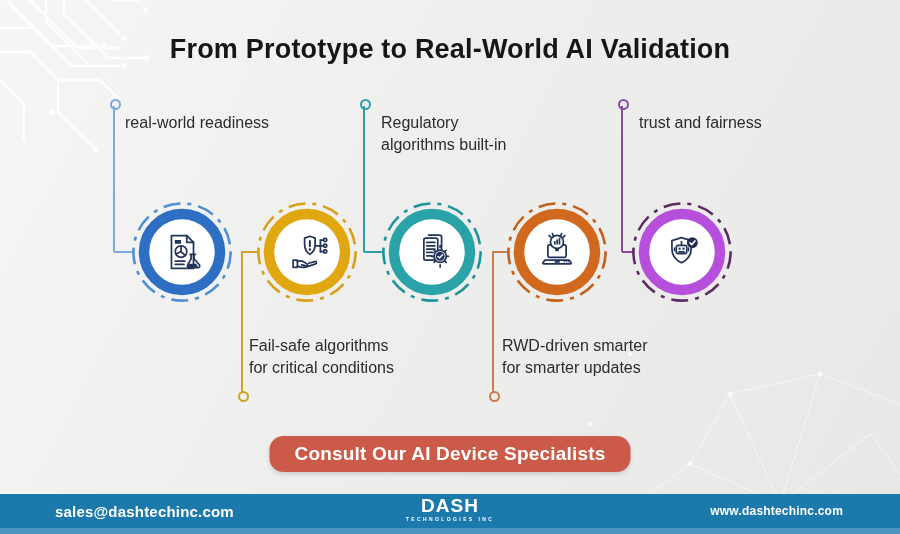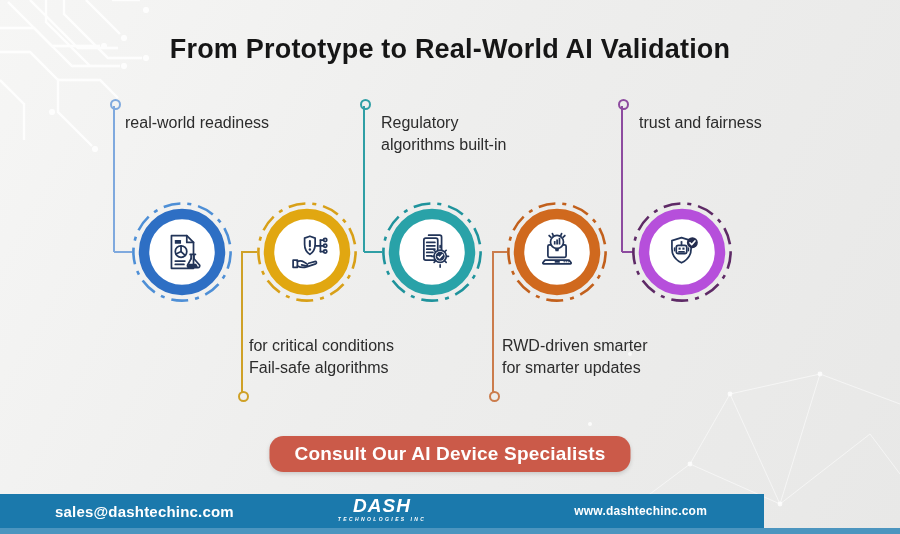--- a/index.html
+++ b/index.html
@@ -24,26 +24,26 @@
   .step-label{position:absolute;font-size:16px;line-height:22px;color:#2c2c2c;font-weight:500;}
 
   
   .cta{position:absolute;top:436px;left:50%;transform:translateX(-50%);
     height:36px;padding:0 25px;border:none;border-radius:14px;cursor:pointer;
     background:#cb5a49;color:#fff;font-family:"Liberation Sans",sans-serif;
     font-size:19px;font-weight:700;letter-spacing:.2px;box-shadow:0 2px 4px rgba(0,0,0,.15);}
 
   
   .footer{position:absolute;left:0;bottom:0;width:900px;height:40px;}
-  .footer-main{position:absolute;left:0;top:0;width:764px;height:34px;background:#1b79ac;
+  .footer-main{position:absolute;left:0;top:0;width:900px;height:34px;background:#1b79ac;
     display:flex;align-items:center;}
   .footer-strip{position:absolute;left:0;bottom:0;width:900px;height:6px;background:#4c95bf;}
   .footer-email{position:absolute;left:55px;color:#fff;font-size:15px;font-weight:700;letter-spacing:.2px;cursor:pointer;}
   .footer-site{position:absolute;right:57px;color:#fff;font-size:12px;font-weight:700;letter-spacing:.2px;cursor:pointer;}
-  .footer-logo{position:absolute;left:50%;transform:translateX(-50%);top:2px;text-align:center;color:#fff;line-height:1;font-style:italic;}
+  .footer-logo{position:absolute;left:50%;transform:translateX(-50%);top:2px;text-align:center;color:#fff;line-height:1;}
   .footer-logo .big{font-size:19px;font-weight:800;letter-spacing:1px;}
   .footer-logo .small{font-size:5px;font-weight:700;letter-spacing:2.4px;margin-top:2px;}
 
   svg{display:block;}
   .ic{stroke:currentColor;stroke-width:1.8;fill:none;stroke-linecap:round;stroke-linejoin:round;}
   .ic-fill{fill:#223458;stroke:none;}
 </style>
 </head>
 <body>
 
@@ -112,22 +112,22 @@
       <path class="ic" d="M32.5 26.5 h5.5 M33.5 26.5 v4.5 M36.5 26.5 v4.5"></path>
       <path class="ic" d="M33.5 31 l-3.6 6.6 a1.9 1.9 0 0 0 1.7 2.8 h9 a1.9 1.9 0 0 0 1.7 -2.8 L36.5 31"></path>
       <path class="ic-fill" d="M31.4 36.2 h7.4 l1.5 2.6 a0.9 0.9 0 0 1 -0.8 1.4 h-8.8 a0.9 0.9 0 0 1 -0.8 -1.4 z"></path>
     </svg>
   </div>
 
   <div class="hline" style="left:241px;top:251px;width:16px;background:#cfa127;"></div>
   <div class="vline" style="left:241px;top:251px;height:141px;background:#cfa127;"></div>
   <div class="marker" style="left:238px;top:391px;border-color:#cfa127;"></div>
   <div class="step-label" style="left:249px;top:335px;">
+    <div>Fail-safe algorithms</div>
     <div>for critical conditions</div>
-    <div>Fail-safe algorithms</div>
   </div>
   <div class="step-circle" style="left:255px;">
     <svg class="ring" width="104" height="104" viewBox="0 0 104 104">
       <circle cx="52" cy="52" r="48.6" fill="none" stroke="#d8a018" stroke-width="2.6" stroke-dasharray="17 7 4 7"></circle>
       <circle cx="52" cy="52" r="38" fill="#ffffff" stroke="#e1a711" stroke-width="10.5"></circle>
     </svg>
     <svg class="step-icon" viewBox="0 0 48 48">
       <path class="ic" d="M21.5 9.5 l5.5 -2 5.5 2 v6.3 c0 5.6 -2.6 8.7 -5.5 10.7 -2.9 -2 -5.5 -5.1 -5.5 -10.7 z"></path>
       <path class="ic" style="stroke-width:2.1" d="M27 12.5 v5.5"></path>
       <circle class="ic-fill" cx="27" cy="21.3" r="1.3"></circle>

